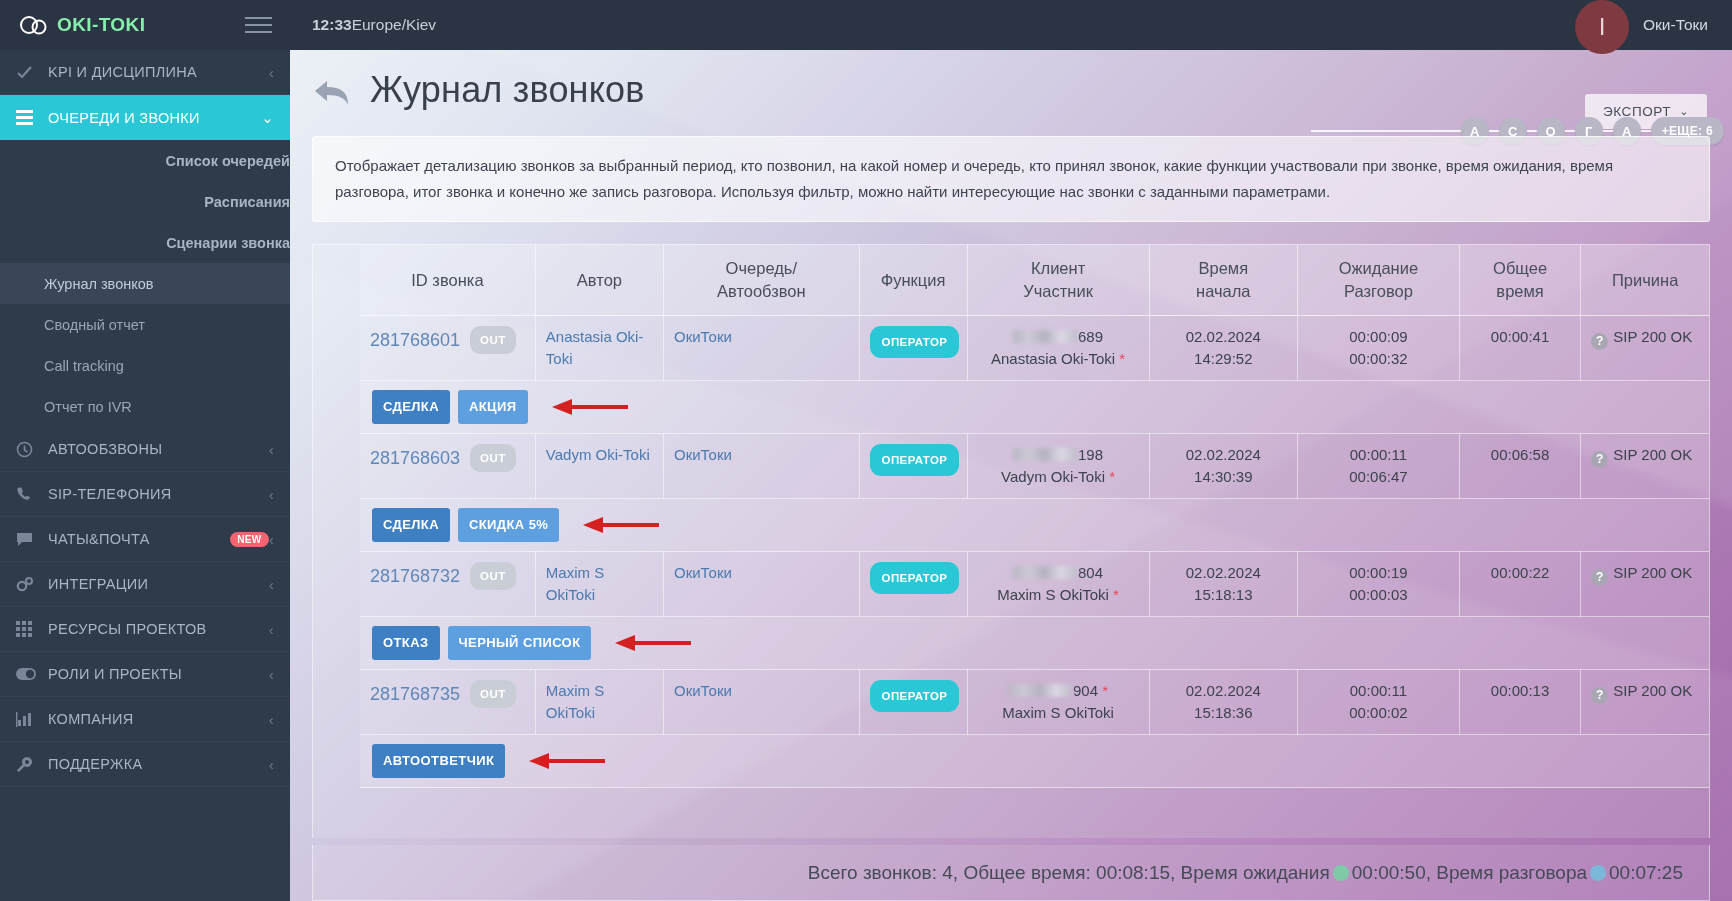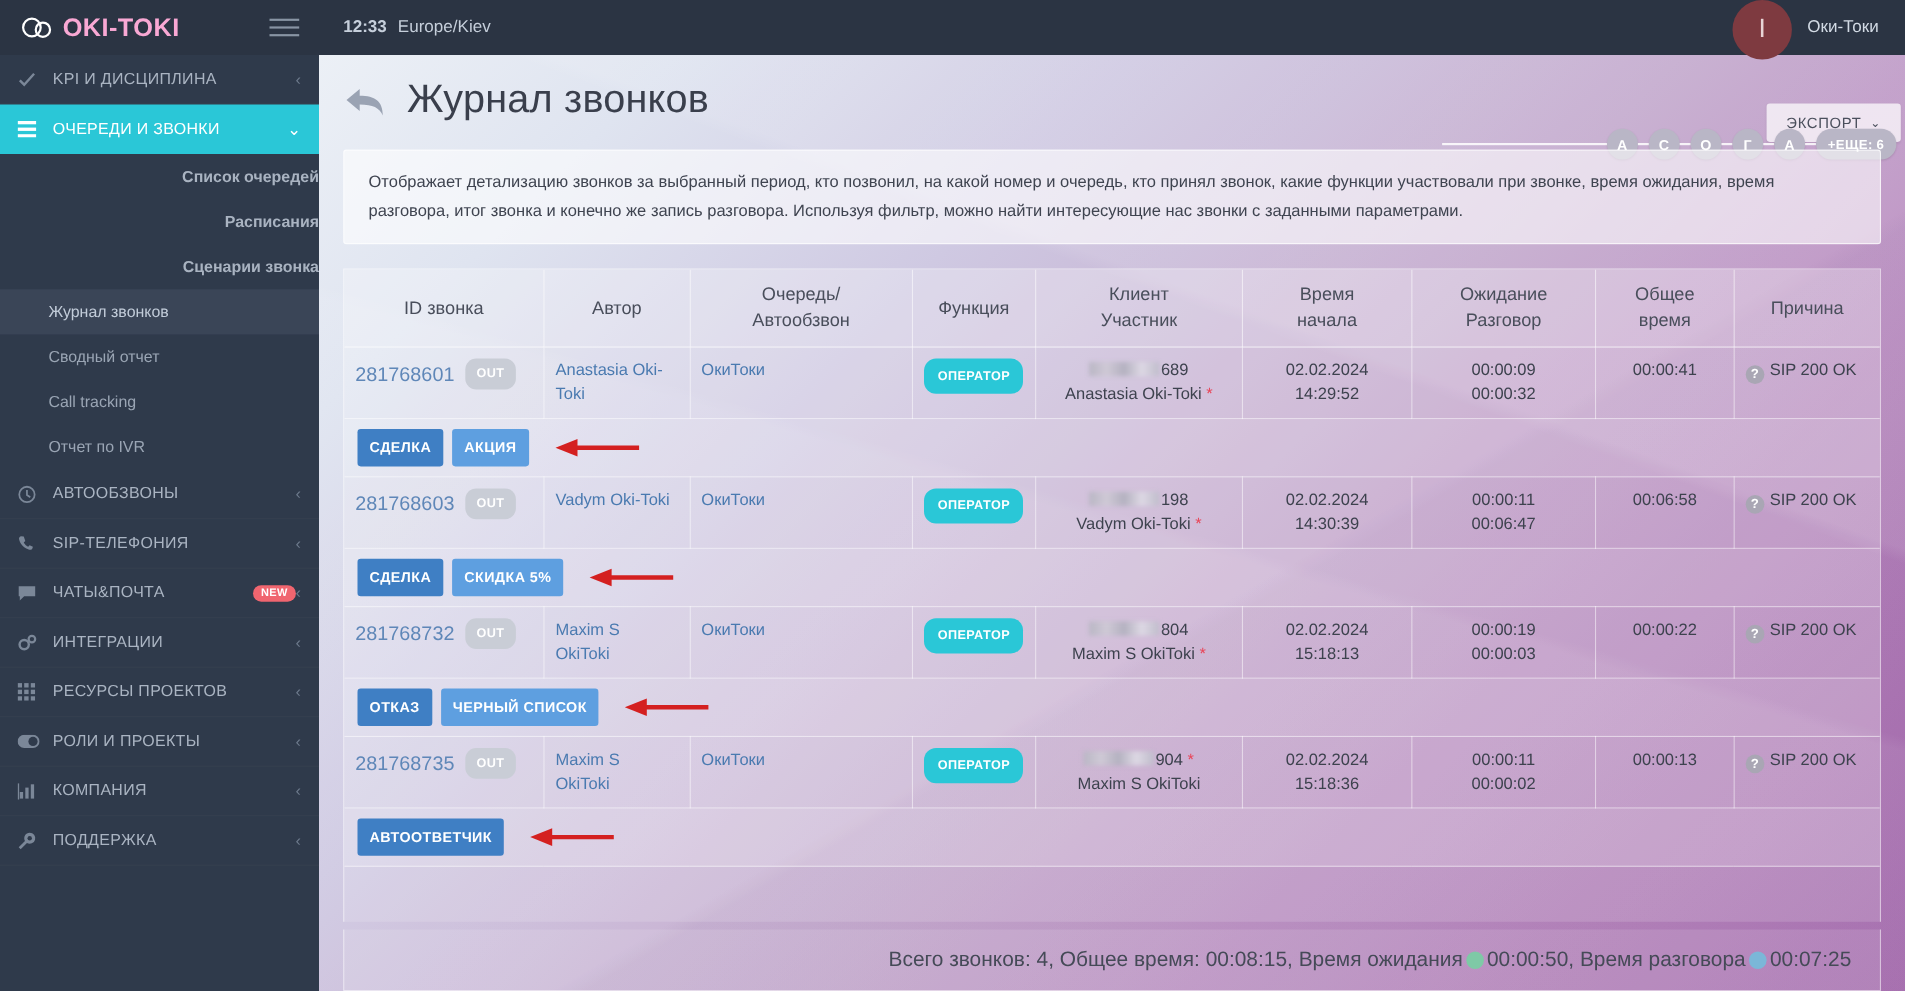--- a/index.html
+++ b/index.html
@@ -21,21 +21,21 @@
   }
   .brand {
     height: 50px;
     display: flex; align-items: center;
     padding: 0 18px;
     background: #2b3443;
   }
   .brand-logo { display: flex; align-items: center; gap: 9px; }
   .cloud-icon { width: 30px; height: 22px; display: block; }
   .brand-text {
-    color: #f9a8d4; font-size: 23px; font-weight: bold;
+    color: #86efac; font-size: 19px; font-weight: bold;
     letter-spacing: 0.4px;
   }
   .burger { margin-left: auto; display: flex; flex-direction: column; gap: 5px; cursor: pointer; }
   .burger span { display: block; width: 27px; height: 2px; background: #8894a4; }
 
   .nav-section {
     height: 45px;
     display: flex; align-items: center;
     padding: 0 16px;
     color: #aab4c2;
@@ -86,42 +86,42 @@
     pointer-events: none;
   }
 
   .topbar {
     height: 50px; background: #2b3443;
     display: flex; align-items: center;
     padding: 0 24px 0 0;
     position: relative; z-index: 4;
   }
   .clock { color: #c6cfdb; font-size: 15.5px; margin-left: 22px; font-weight: bold; }
-  .tz { color: #c6cfdb; font-size: 15.5px; margin-left: 10px; }
+  .tz { color: #c6cfdb; font-size: 15.5px; }
   .topbar-right { margin-left: auto; display: flex; align-items: center; gap: 14px; }
   .avatar {
     width: 54px; height: 54px; border-radius: 50%;
     background: #7e3a40; color: #e8d5d6;
     display: flex; align-items: center; justify-content: center;
     font-size: 24px; position: relative; top: 2px;
   }
   .username { color: #d2dae4; font-size: 15.5px; }
 
   .page-head {
     position: relative; z-index: 3;
     display: flex; align-items: flex-start;
     padding: 18px 0 0 22px; height: 72px;
   }
   .back-arrow { width: 44px; height: 34px; margin-right: 14px; margin-top: 8px; cursor: pointer; }
   .page-title {
     font-size: 36px; color: #3a3f4c; font-weight: normal;
     letter-spacing: .2px; line-height: 44px;
   }
   .export-btn {
-    position: absolute; right: 4px; top: 44px;
+    position: absolute; right: 25px; top: 44px;
     background: rgba(255,255,255,.72);
     color: #4a4f5c; font-size: 13.5px; letter-spacing: .6px;
     padding: 10px 18px; border-radius: 3px; cursor: pointer;
     display: flex; align-items: center; gap: 8px;
     box-shadow: 0 1px 2px rgba(0,0,0,.06);
   }
   .export-btn .cd { font-size: 11px; }
 
   .badge-row {
     position: absolute; right: 8px; top: 117px; z-index: 3;
@@ -153,20 +153,21 @@
 
   
   .table-wrap {
     position: relative; z-index: 3;
     margin: 22px 22px 0 22px;
     background: rgba(255,255,255,.14);
     border: 1px solid rgba(255,255,255,.5);
     border-bottom: none;
     height: 594px;
     overflow: hidden;
+    padding-left: 47px;
   }
   table { width: 100%; border-collapse: collapse; table-layout: fixed; }
   thead th {
     font-weight: normal; color: #494e5b; font-size: 16.5px;
     padding: 12px 8px; text-align: center; line-height: 23px;
     border-right: 1px solid rgba(255,255,255,.55);
     border-bottom: 1px solid rgba(255,255,255,.65);
     background: rgba(255,255,255,.18);
     vertical-align: middle;
   }

